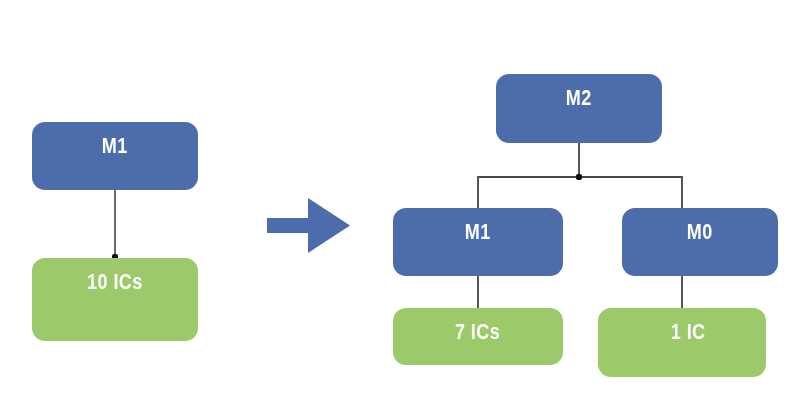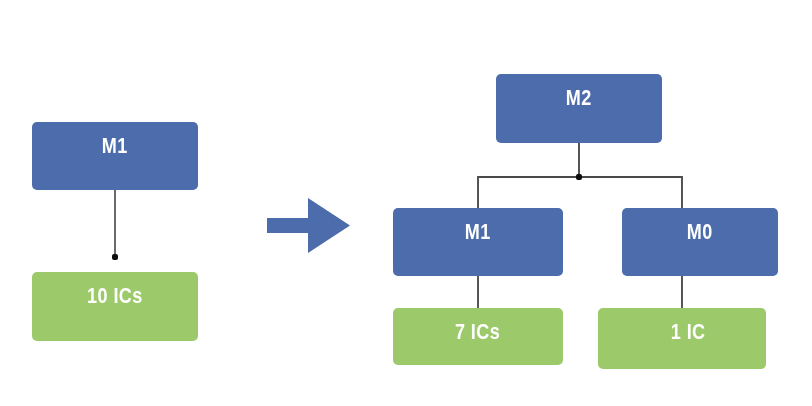--- a/index.html
+++ b/index.html
@@ -10,21 +10,21 @@
   }
   .canvas {
     position: relative;
     width: 812px;
     height: 406px;
     background: #ffffff;
     overflow: hidden;
   }
   .node {
     position: absolute;
-    border-radius: 5px;
+    border-radius: 13px;
     box-sizing: border-box;
     display: flex;
     justify-content: center;
     align-items: flex-start;
     padding-top: 13px;
   }
   .node .label {
     color: #ffffff;
     font-weight: bold;
     font-size: 22px;
@@ -59,37 +59,37 @@
     left: 267px;
     top: 198px;
     width: 83px;
     height: 55px;
     background: #4C6CAB;
     clip-path: polygon(0% 36.5%, 49.4% 36.5%, 49.4% 0%, 100% 50%, 49.4% 100%, 49.4% 63.5%, 0% 63.5%);
   }
 
   
   .before-root { left: 32px;  top: 122px; width: 166px; height: 68px; }
-  .before-leaf { left: 32px;  top: 272px; width: 166px; height: 69px; }
+  .before-leaf { left: 32px;  top: 258px; width: 166px; height: 83px; }
   .before-link { left: 114px; top: 190px; height: 68px; background:#6a6a6a; }
   .before-dot  { left: 112px; top: 254px; }
 
   
   .after-root      { left: 496px; top: 74px;  width: 166px; height: 69px; }
   .after-root-drop { left: 578px; top: 143px; height: 34px; }
   .after-rail      { left: 478px; top: 176px; width: 205px; }
   .after-dot       { left: 576px; top: 174px; }
   .after-drop-l    { left: 477px; top: 176px; height: 32px; }
   .after-drop-r    { left: 681px; top: 176px; height: 32px; }
   .after-child-1   { left: 393px; top: 208px; width: 170px; height: 68px; }
   .after-child-2   { left: 598px; top: 208px; width: 156px; height: 68px; margin-left: 24px; }
   .after-link-1    { left: 477px; top: 276px; height: 32px; }
   .after-link-2    { left: 681px; top: 276px; height: 32px; }
   .after-leaf-1    { left: 393px; top: 308px; width: 170px; height: 57px; }
-  .after-leaf-2    { left: 598px; top: 308px; width: 168px; height: 61px; padding-left: 13px; }
+  .after-leaf-2    { left: 598px; top: 308px; width: 168px; height: 69px; padding-left: 13px; }
 </style>
 </head>
 <body>
 
 <div class="canvas">
 
   <div class="node module before-root">
     <span class="label">M1</span>
   </div>
   <div class="connector-v before-link"></div>

